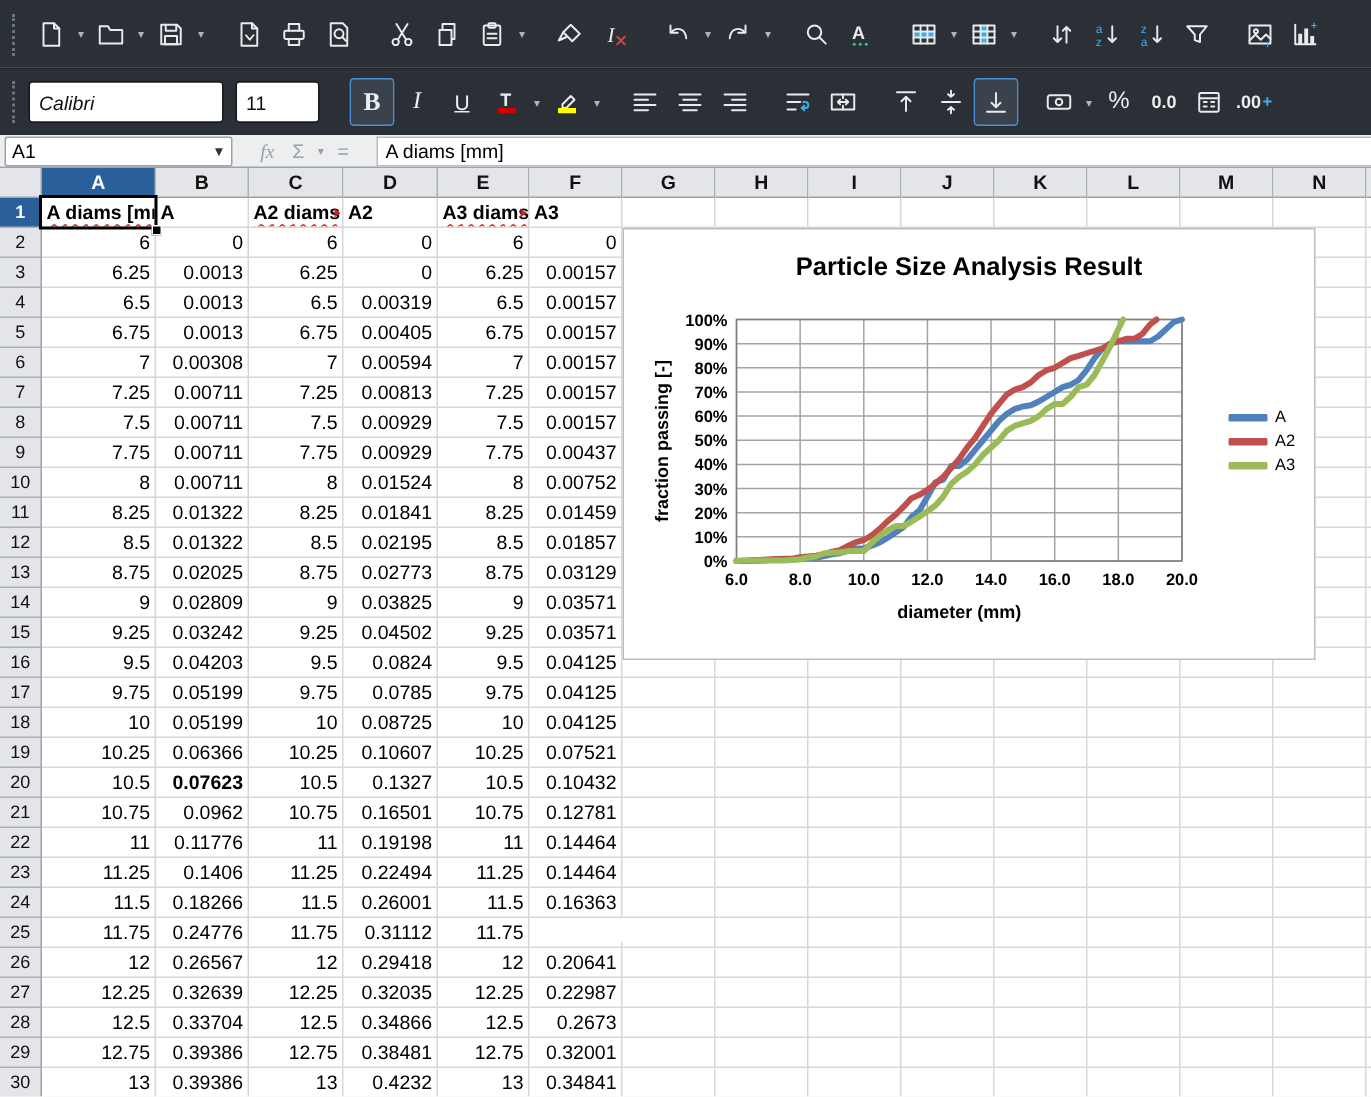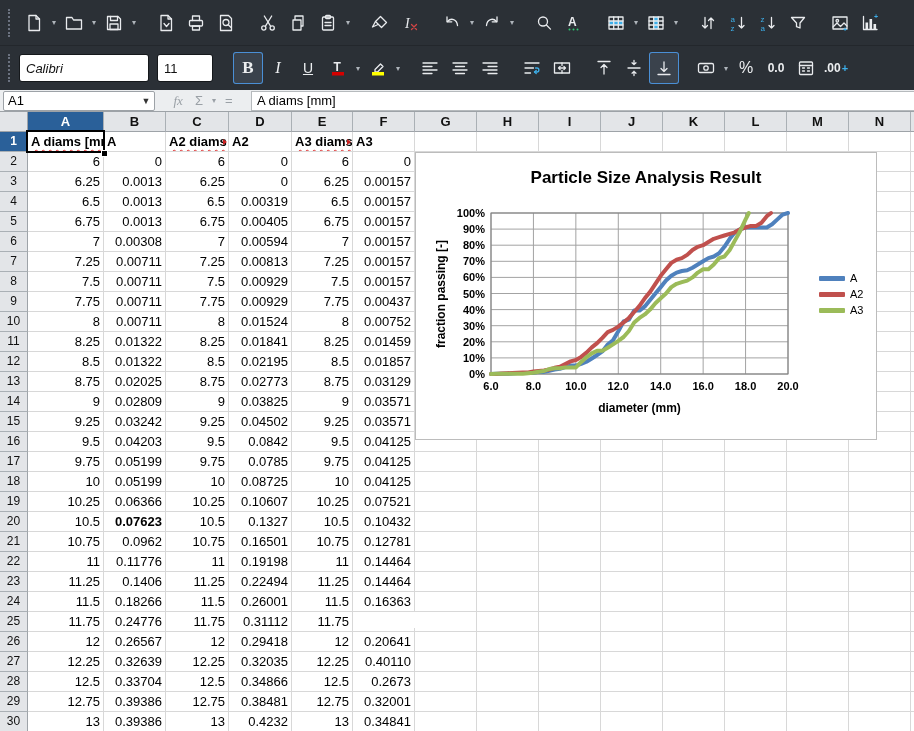--- a/index.html
+++ b/index.html
@@ -682,21 +682,21 @@
         <div class="cell" style="width: 62px;"></div>
         <div class="cell" style="width: 62px;"></div>
         <div class="cell" style="width: 62px;"></div>
         <div class="cell" style="width: 62px;"></div>
         <div class="cell" style="width: 43px;"></div>
       </div>
       <div class="row">
         <div class="cell num" style="width: 76px;">9.5</div>
         <div class="cell num" style="width: 62px;">0.04203</div>
         <div class="cell num" style="width: 63px;">9.5</div>
-        <div class="cell num" style="width: 63px;">0.0842</div>
+        <div class="cell num" style="width: 63px;">0.0824</div>
         <div class="cell num" style="width: 61px;">9.5</div>
         <div class="cell num" style="width: 62px;">0.04125</div>
         <div class="cell" style="width: 62px;"></div>
         <div class="cell" style="width: 62px;"></div>
         <div class="cell" style="width: 62px;"></div>
         <div class="cell" style="width: 62px;"></div>
         <div class="cell" style="width: 62px;"></div>
         <div class="cell" style="width: 62px;"></div>
         <div class="cell" style="width: 62px;"></div>
         <div class="cell" style="width: 62px;"></div>
@@ -871,21 +871,21 @@
         <div class="cell" style="width: 62px;"></div>
         <div class="cell" style="width: 62px;"></div>
         <div class="cell" style="width: 43px;"></div>
       </div>
       <div class="row">
         <div class="cell num" style="width: 76px;">12.25</div>
         <div class="cell num" style="width: 62px;">0.32639</div>
         <div class="cell num" style="width: 63px;">12.25</div>
         <div class="cell num" style="width: 63px;">0.32035</div>
         <div class="cell num" style="width: 61px;">12.25</div>
-        <div class="cell num" style="width: 62px;">0.40110</div>
+        <div class="cell num" style="width: 62px;">0.22987</div>
         <div class="cell" style="width: 62px;"></div>
         <div class="cell" style="width: 62px;"></div>
         <div class="cell" style="width: 62px;"></div>
         <div class="cell" style="width: 62px;"></div>
         <div class="cell" style="width: 62px;"></div>
         <div class="cell" style="width: 62px;"></div>
         <div class="cell" style="width: 62px;"></div>
         <div class="cell" style="width: 62px;"></div>
         <div class="cell" style="width: 43px;"></div>
       </div>

